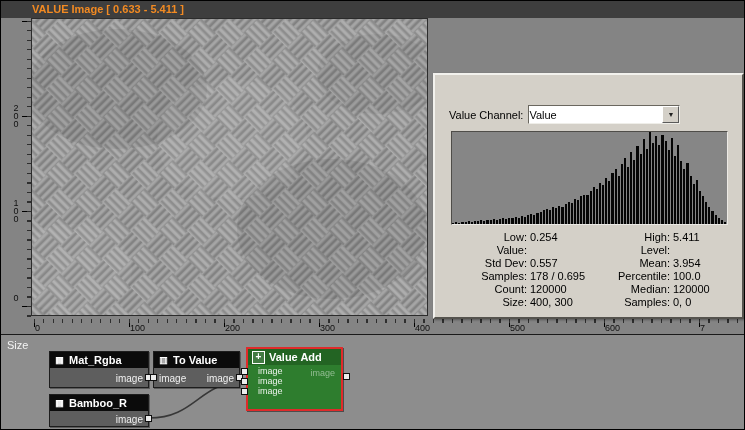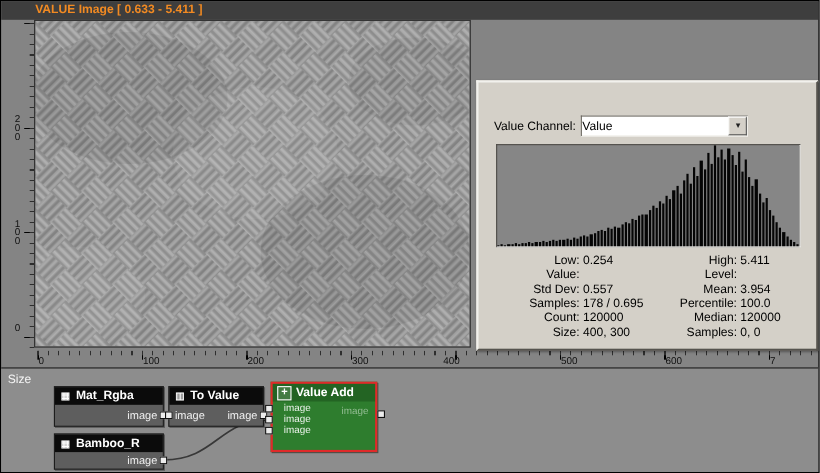--- a/index.html
+++ b/index.html
@@ -131,21 +131,21 @@
   <div class="v-ruler" id="vruler">
       <span class="vlab" style="top: 86px;">200</span>
       <span class="vlab" style="top: 181px;">100</span>
       <span class="vlab" style="top: 276px;">0</span>
     </div>
   <div class="h-ruler" id="hruler">
       <span class="hlab" style="left: 3px;">0</span>
       <span class="hlab" style="left: 98px;">100</span>
       <span class="hlab" style="left: 193px;">200</span>
       <span class="hlab" style="left: 288px;">300</span>
-      <span class="hlab" style="left: 371px;">400</span>
+      <span class="hlab" style="left: 383px;">400</span>
       <span class="hlab" style="left: 478px;">500</span>
       <span class="hlab" style="left: 573px;">600</span>
       <span class="hlab" style="left: 668px;">7</span>
     </div>
 
   <div class="image-area">
     <svg viewBox="0 0 395 296" preserveAspectRatio="none">
       <defs>
         <pattern id="sA" width="6" height="6" patternUnits="userSpaceOnUse">
           <rect width="6" height="6" fill="#a6a6a6"></rect>

